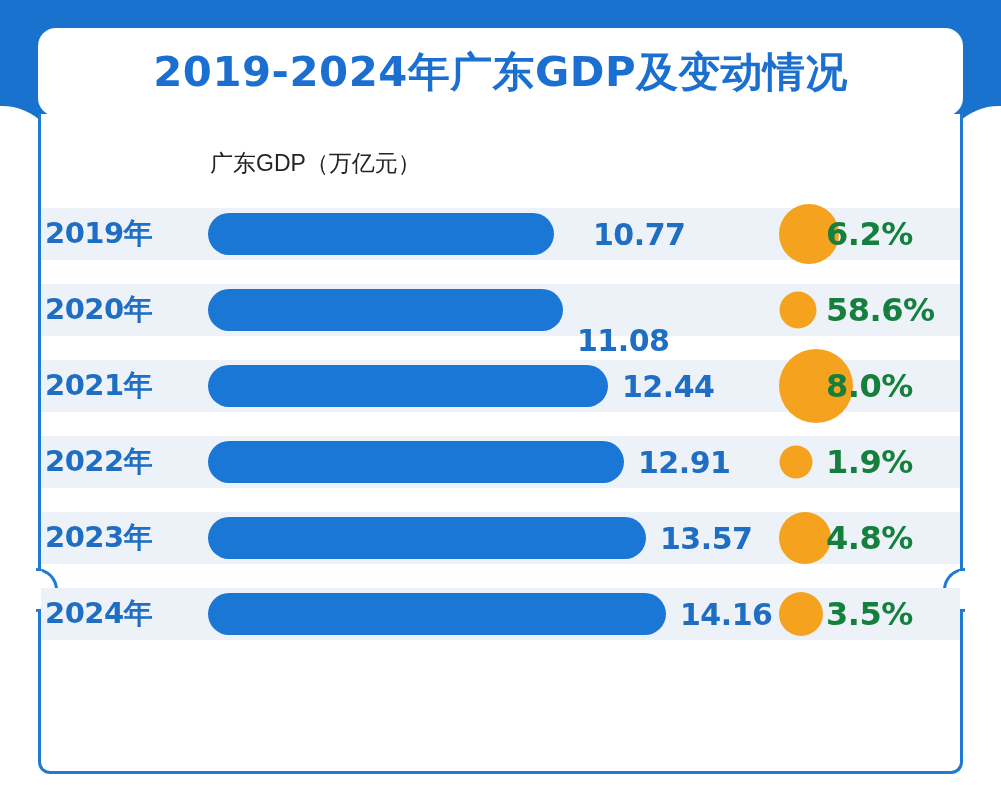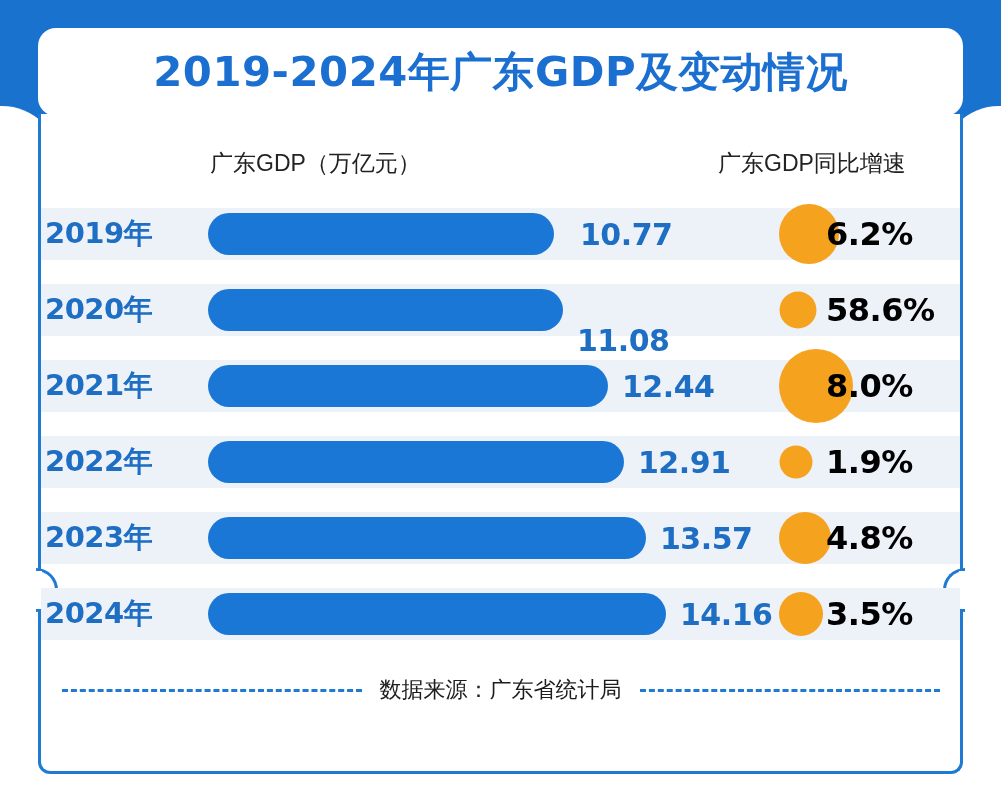--- a/index.html
+++ b/index.html
@@ -182,21 +182,21 @@
     left: 738px;
     border-radius: 50%;
     background: #f5a21f;
   }
   .rate-value {
     position: absolute;
     left: 785px; top: 50%;
     transform: translateY(-50%);
     font-size: 32px;
     font-weight: 700;
-    color: #000000;
+    color: #15803d;
     font-family: "DejaVu Sans", "Liberation Sans", sans-serif;
     white-space: nowrap;
     letter-spacing: -0.5px;
   }
 
   
   .source-row {
     position: absolute;
     left: 41px; top: 660px;
     width: 919px; height: 60px;
@@ -234,29 +234,28 @@
   <div class="notch right"></div>
   <div class="notch-mask left"></div>
   <div class="notch-mask right"></div>
 
   <div class="title-card">
     <div class="title-text">2019-2024年广东GDP及变动情况</div>
   </div>
 
   <div class="col-headers">
     <div class="col-header left">广东GDP（万亿元）</div>
-    <div class="col-header right">广东GDP同比增速</div>
   </div>
 
   <div class="rows" id="rows-container">
       <div class="row">
         <div class="row-band"></div>
         <div class="year-label">2019年</div>
         <div class="bar" style="width: 346px;"></div>
-        <div class="bar-value" style="left: 539px; text-align: right;">10.77</div>
+        <div class="bar-value" style="left: 552px; text-align: right;">10.77</div>
         <div class="bubble" style="width: 60px; height: 60px; left: 768px;"></div>
         <div class="rate-value">6.2%</div>
       </div>
       <div class="row">
         <div class="row-band"></div>
         <div class="year-label">2020年</div>
         <div class="bar" style="width: 355px;"></div>
         <div class="bar-value" style="left: 536px; margin-top: 30px;">11.08</div>
         <div class="bubble" style="width: 37px; height: 37px; left: 756.5px;"></div>
         <div class="rate-value">58.6%</div>
@@ -288,19 +287,14 @@
       <div class="row">
         <div class="row-band"></div>
         <div class="year-label">2024年</div>
         <div class="bar" style="width: 458px;"></div>
         <div class="bar-value" style="left: 639px;">14.16</div>
         <div class="bubble" style="width: 44px; height: 44px; left: 760px;"></div>
         <div class="rate-value">3.5%</div>
       </div>
     </div>
 
-  <div class="source-row">
-    <div class="dash-line"></div>
-    <div class="source-text">数据来源：广东省统计局</div>
-    <div class="dash-line"></div>
-  </div>
 
 </div>
 
 </body></html>

